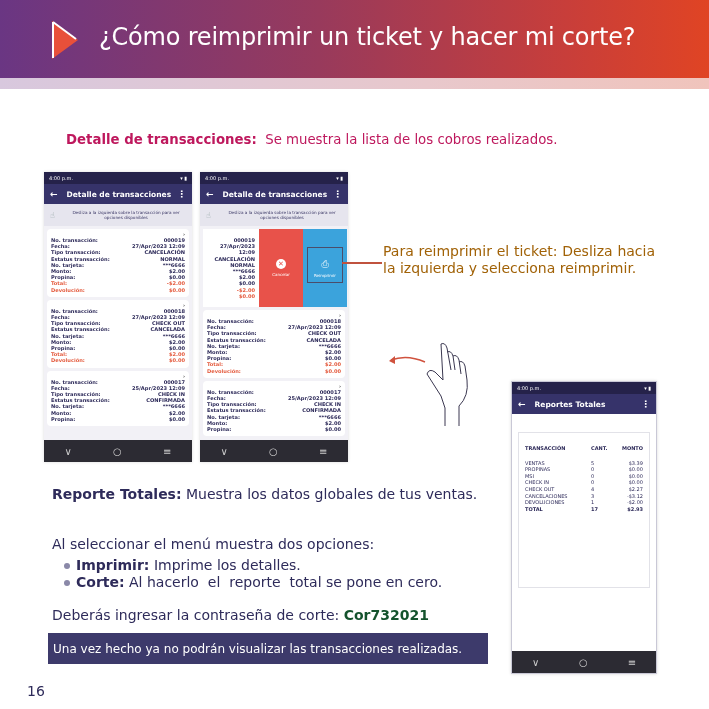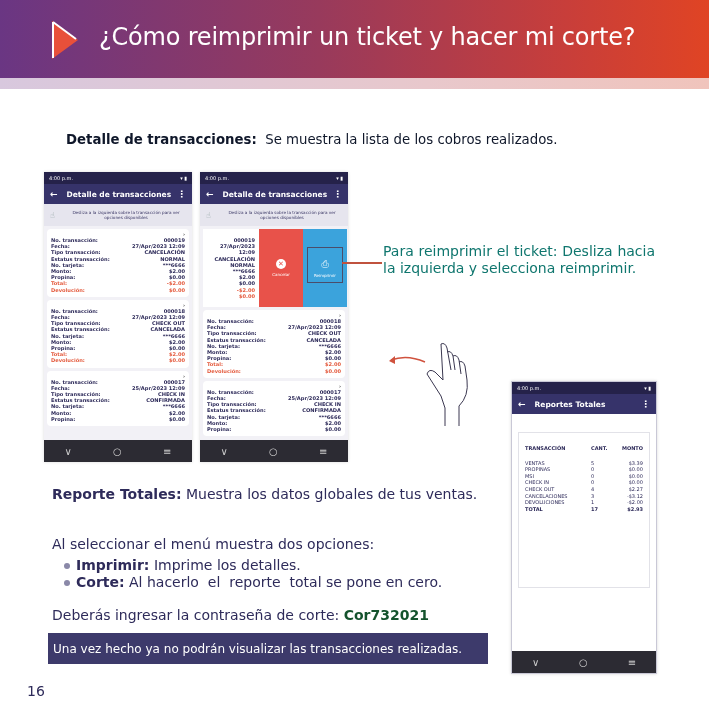--- a/index.html
+++ b/index.html
@@ -1,21 +1,21 @@
 <!DOCTYPE html>
 <html><head>
 <meta charset="utf-8">
 <style>
   * { box-sizing: border-box; margin: 0; padding: 0; }
   body { width: 709px; height: 709px; background: #fff; font-family: "DejaVu Sans", sans-serif; color: #2e2b5a; position: relative; overflow: hidden; }
   .header { position: absolute; left: 0; top: 0; width: 709px; height: 78px; background: linear-gradient(90deg, #6a3683 0%, #983a5c 45%, #c83e3a 80%, #e04424 100%); }
   .header-strip { position: absolute; left: 0; top: 78px; width: 709px; height: 11px; background: linear-gradient(90deg, #d8c8de 0%, #e8c8cc 60%, #f0c4bc 100%); }
   .logo { position: absolute; left: 52px; top: 21px; width: 26px; height: 38px; }
   .title { position: absolute; left: 92px; top: 23px; font-size: 24px; color: #fff; white-space: nowrap; letter-spacing: -0.2px; margin-left: 7px; }
-  .intro { position: absolute; left: 66px; top: 132px; font-size: 13.3px; color: #0f172a; white-space: nowrap; }
+  .intro { position: absolute; left: 66px; top: 132px; font-size: 13.3px; color: #be185d; white-space: nowrap; }
   .intro b { font-weight: bold; }
 
   .phone { position: absolute; background: #f2f1f6; overflow: hidden; box-shadow: 0 0 3px rgba(0,0,0,0.15); }
   .statusbar { height: 12px; background: #25224a; color: #fff; font-size: 5px; padding: 3px 5px; display: flex; justify-content: space-between; align-items: center; }
   .appbar { height: 20px; background: #36336a; color: #fff; font-size: 7.5px; font-weight: bold; display: flex; align-items: center; padding: 0 6px; }
   .appbar .back { font-size: 9px; margin-right: 9px; }
   .appbar .ttl { flex: 1; }
   .appbar .more { font-size: 9px; }
   .hint { height: 22px; background: #e6e5ee; display: flex; align-items: center; padding: 0 6px; font-size: 4.2px; color: #3a3766; }
   .hint .hand { font-size: 8px; color: #9aa; width: 16px; }
@@ -27,21 +27,21 @@
   .navbar { position: absolute; bottom: 0; left: 0; right: 0; height: 22px; background: #2c2b33; display: flex; justify-content: space-around; align-items: center; color: #ccc; font-size: 10px; }
 
   .swipe-wrap { position: relative; margin: 3px 3px 0 3px; height: 78px; }
   .swipe-card { position: absolute; left: 0; top: 0; width: 56px; height: 78px; background: #fff; padding: 8px 4px 0 0; font-size: 5.1px; font-weight: bold; line-height: 6.2px; text-align: right; }
   .swipe-card .red { color: #e45b3e; }
   .act-cancel { position: absolute; left: 56px; top: 0; width: 44px; height: 78px; background: #e8524a; color: #fff; display: flex; flex-direction: column; align-items: center; justify-content: center; font-size: 4px; }
   .act-print { position: absolute; left: 100px; top: 0; width: 44px; height: 78px; background: #3ba3dc; color: #fff; display: flex; flex-direction: column; align-items: center; justify-content: center; font-size: 4px; }
   .act-print .hl { position: absolute; left: 4px; top: 18px; width: 36px; height: 36px; border: 1.5px solid #4b4d6a; }
   .circ { width: 10px; height: 10px; border-radius: 50%; background: #fff; color: #e8524a; font-size: 7px; display: flex; align-items: center; justify-content: center; margin-bottom: 3px; }
 
-  .explain { position: absolute; left: 383px; top: 243px; width: 272px; font-size: 14px; color: #0f766e; line-height: 17px; text-align: justify; text-align-last: left; }
+  .explain { position: absolute; left: 383px; top: 243px; width: 272px; font-size: 14px; color: #a16207; line-height: 17px; text-align: justify; text-align-last: left; }
   .connector { position: absolute; left: 342px; top: 262px; width: 40px; height: 1.5px; background: #c0523e; }
 
   .report-box { margin: 18px 6px 0 6px; border: 1px solid #e2e2e8; background: #fff; height: 156px; padding: 12px 6px 0 6px; font-size: 5px; color: #2e2b5a; }
   .rrow { display: grid; grid-template-columns: 60px 30px 1fr; line-height: 6.6px; }
   .rrow span:nth-child(2) { text-align: left; padding-left: 6px; }
   .rrow span:nth-child(3) { text-align: right; }
   .rhead { font-weight: bold; margin-bottom: 8px; }
   .rtotal { font-weight: bold; }
 
   .p { position: absolute; left: 52px; font-size: 14px; color: #2e2b5a; white-space: nowrap; text-align: right; }

